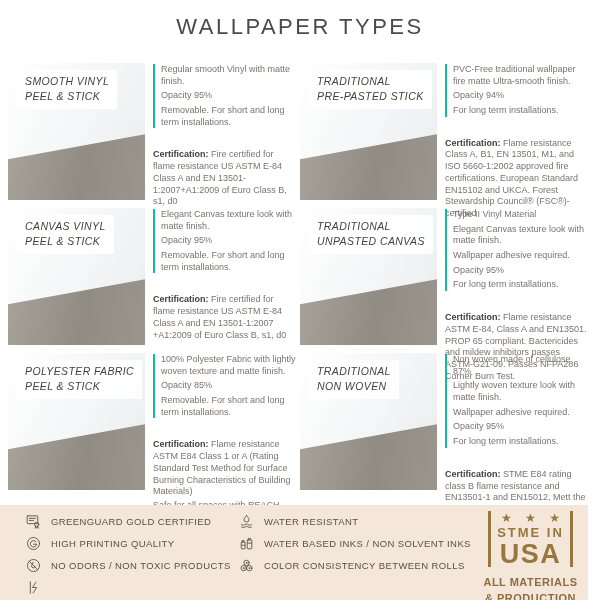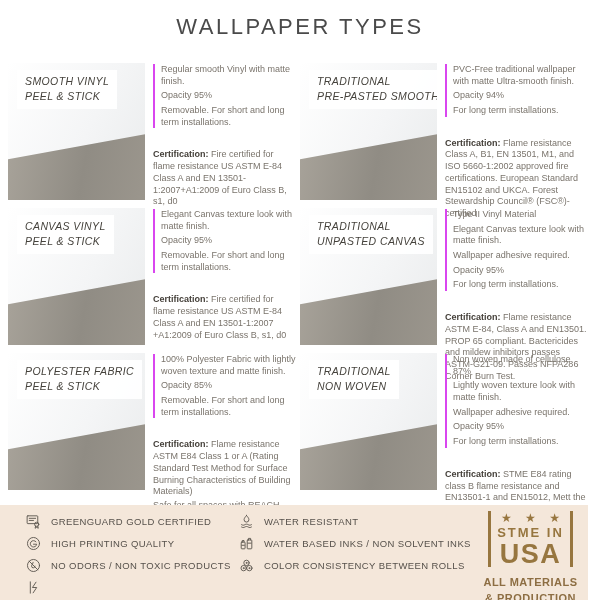--- a/index.html
+++ b/index.html
@@ -13,21 +13,21 @@
   .tile-img { position:absolute; left:0; top:0; width:137px; height:137px;
               background:linear-gradient(118deg,#ffffff 0%,#f4f5f6 55%,#e9ebec 100%); overflow:hidden;font-style:italic; }
   .floor { position:absolute; left:0; bottom:0; width:100%; height:48%;
            background:linear-gradient(100deg,#a8a39a 0%,#908c84 55%,#9b968d 100%);
            clip-path:polygon(0 38%, 100% 0%, 100% 100%, 0 100%); }
   .tile-label { position:absolute; top:7px; left:9px; background:rgba(255,255,255,0.93);
                 padding:4px 8px 5px 8px; font-size:10.5px; letter-spacing:0.4px;
                 color:#45423c; line-height:1.45; white-space:nowrap; }
   .tile-text { position:absolute; left:145px; top:1px; width:143px; font-size:9px;
                line-height:1.3; color:#7a746c; }
-  .desc { border-left:2px solid #d946ef; padding-left:6px; }
+  .desc { border-left:2px solid #14b8a6; padding-left:6px; }
   .desc p { margin-bottom:3px; }
   .desc p:last-child { margin-bottom:0; }
   .cert { margin-top:21px; }
   .cert-label { color:#45403a; font-weight:bold; }
   .cert p { margin-top:2px; }
 
   .band { position:absolute; left:0; top:505px; width:600px; height:95px; background:#f4e7da; }
   .feat-col { position:absolute; display:flex; flex-direction:column; gap:5px; }
   .feat-left { left:25px; top:8px; }
   .feat-mid  { left:238px; top:8px;justify-content:center; }
@@ -71,26 +71,26 @@
         <span>Fire certified for flame resistance US ASTM E-84 Class A and EN 13501-1:2007+A1:2009 of Euro Class B, s1, d0</span>
       </div>
     </div>
   </div>
 
   <div class="tile" style="left:300px; top:63px;">
     <div class="tile-img">
       <div class="floor"></div>
       <div class="tile-label">
         <div>TRADITIONAL</div>
-        <div>PRE-PASTED SMOOTH</div>
-      </div>
-    </div>
-    <div class="tile-text">
-      <div class="desc">
-        <p>PVC-Free traditional wallpaper with matte Ultra-smooth finish.</p>
+        <div>PRE-PASTED STICK</div>
+      </div>
+    </div>
+    <div class="tile-text">
+      <div class="desc">
+        <p>PVC-Free traditional wallpaper fire matte Ultra-smooth finish.</p>
         <p>Opacity 94%</p>
         <p>For long term installations.</p>
       </div>
       <div class="cert">
         <b class="cert-label">Certification:</b>
         <span>Flame resistance Class A, B1, EN 13501, M1, and ISO 5660-1:2002 approved fire certifications. European Standard EN15102 and UKCA. Forest Stewardship Council® (FSC®)-certified</span>
       </div>
     </div>
   </div>
 

